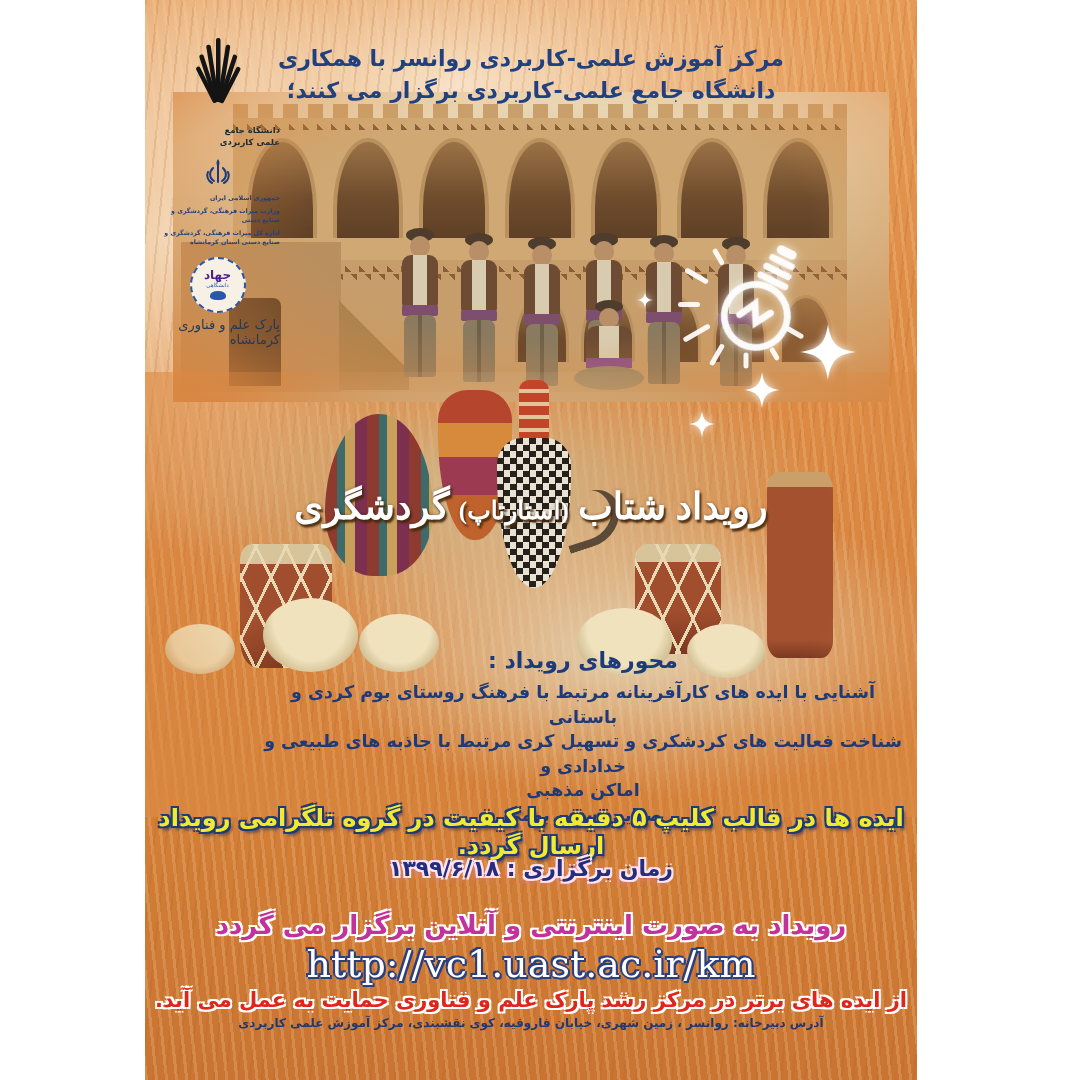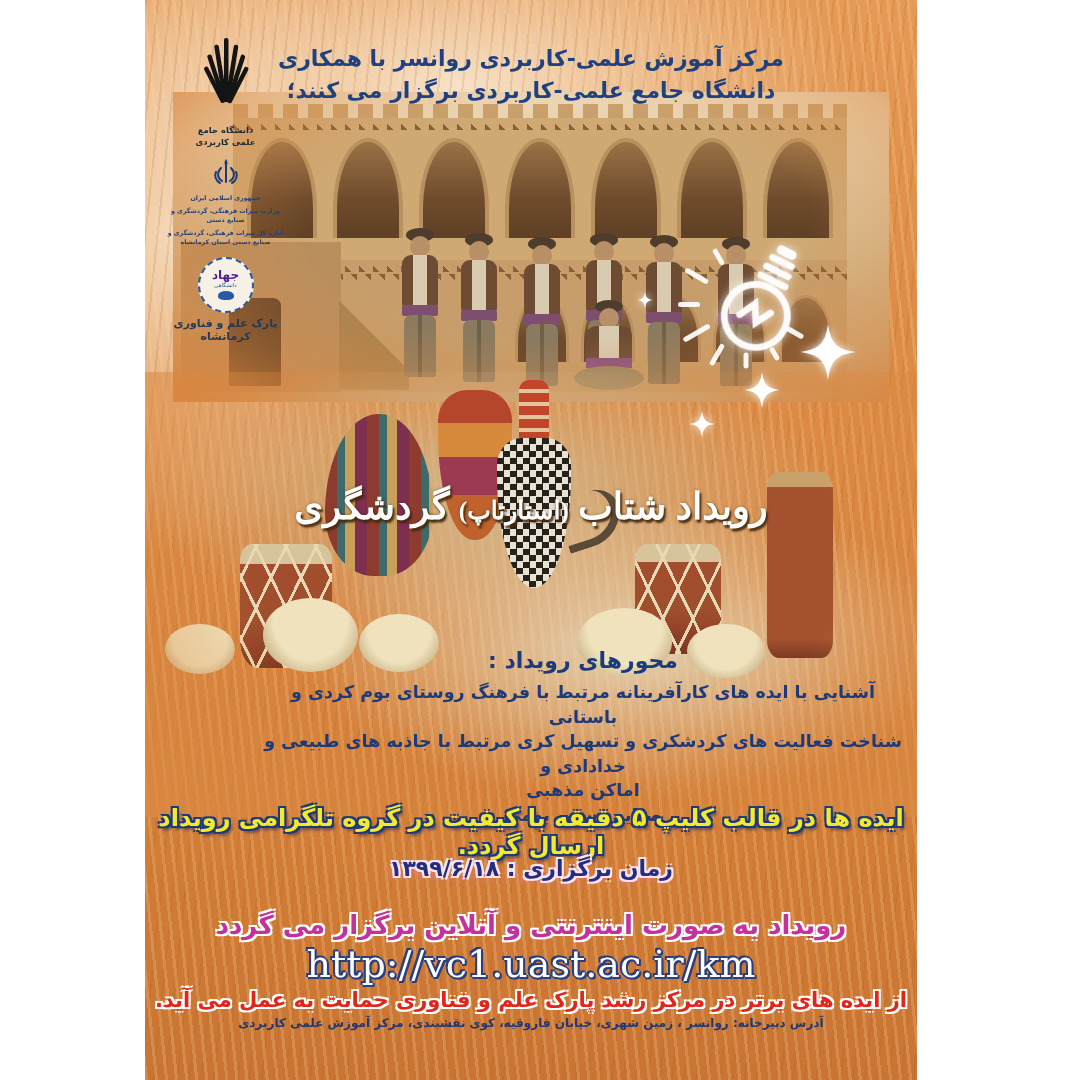--- a/index.html
+++ b/index.html
@@ -73,31 +73,31 @@
   .bowl{position:absolute;border-radius:50%;background:radial-gradient(ellipse at 50% 30%,#efe2bd 55%,#cdb88c 80%,#a98f62);}
   .crafts-fade{position:absolute;inset:0;
       background:radial-gradient(ellipse at 52% 42%, rgba(219,137,66,0) 52%, rgba(219,137,66,.5) 82%, rgba(219,137,66,.92) 100%);}
   
   .bulb{position:absolute;left:545px;top:222px;z-index:4;transform:rotate(26deg);
         filter:drop-shadow(0 0 5px rgba(255,255,255,.75));}
   .rays{position:absolute;left:601px;top:302px;z-index:4;width:0;height:0;}
   .ray{position:absolute;left:0;top:0;height:5px;background:#fff;border-radius:3px;opacity:.92;transform-origin:0 50%;}
   .sparkle{position:absolute;z-index:4;filter:drop-shadow(0 0 4px rgba(255,255,255,.9));}
   
-  .logo-col{position:absolute;left:18px;top:30px;width:125px;z-index:5;text-align:center;}
+  .logo-col{position:absolute;left:10px;top:30px;width:125px;z-index:5;}
   .uast-logo{display:block;margin:4px auto 2px;}
   .logo-small{font-size:8.5px;font-weight:bold;color:#1c2a33;line-height:12px;}
   .gov-small{font-size:6.3px;font-weight:bold;color:#24407a;line-height:9.5px;margin-top:3px;}
   .emblem{display:block;margin:8px auto 0;}
   .jahad{width:52px;height:52px;margin:10px auto 2px;border:2px dashed #2a58a8;border-radius:50%;
          background:#f6f1e4;display:flex;flex-direction:column;align-items:center;justify-content:center;}
   .jahad .j1{color:#4c1d95;font-weight:bold;font-size:12px;line-height:13px;}
   .jahad .j2{color:#2a58a8;font-size:5.5px;line-height:7px;}
   .jahad .jm{width:16px;height:9px;border-radius:50% 50% 40% 40%;background:#2a58a8;margin-top:2px;}
-  .park{font-size:11px;font-weight:bold;color:#253a55;margin-top:4px;}
+  .park{font-size:13px;font-weight:normal;color:#253a55;margin-top:4px;}
   
   .txt{position:absolute;z-index:6;left:0;width:100%;text-align:center;}
   .hdr{color:#20407f;font-weight:bold;font-size:22px;line-height:30px;}
   .title1{top:485px;color:#fff;font-weight:bold;font-size:37px;
           text-shadow:2px 3px 2px rgba(70,40,12,.9),0 0 3px rgba(70,40,12,.5);font-family:Liberation Serif, serif;}
   .title1 .small{font-size:25px;}
   .nikoor{top:540px;font-size:100px;font-weight:bold;color:#00a14f;letter-spacing:2px;line-height:118px;
      text-shadow:-5px -5px 0 #fff,5px -5px 0 #fff,-5px 5px 0 #fff,5px 5px 0 #fff,
                  -7px 0 0 #fff,7px 0 0 #fff,0 -7px 0 #fff,0 7px 0 #fff,0 10px 8px rgba(95,55,20,.45);}
   .themes{position:absolute;z-index:6;right:14px;top:648px;width:640px;text-align:center;color:#1d3a7a;}

